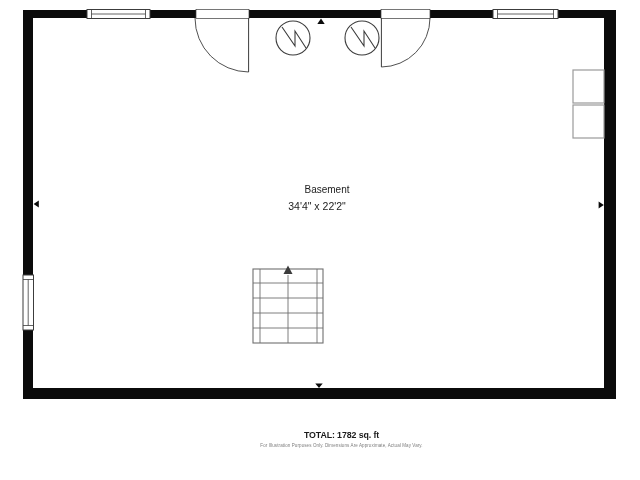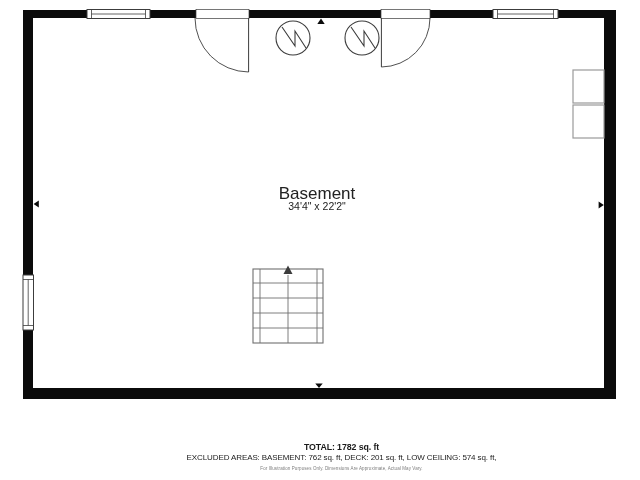--- a/index.html
+++ b/index.html
@@ -5,29 +5,29 @@
   html,body{margin:0;padding:0;}
   body{
     width:640px;height:480px;
     background:var(--background,#fff);
     font-family:"Liberation Sans", sans-serif;
     position:relative;overflow:hidden;
   }
   .stage{position:absolute;inset:0;}
   svg.plan{position:absolute;left:0;top:0;}
   .room-label{
-    position:absolute;left:317px;top:184px;transform:translateX(-50%);
-    font-size:17px;color:var(--room-label-text,#222);white-space:nowrap;text-align:right;
+    position:absolute;left:327px;top:184px;transform:translateX(-50%);
+    font-size:10px;color:var(--room-label-text,#222);white-space:nowrap;text-align:right;
   }
   .room-dims{
     position:absolute;left:317px;top:200px;transform:translateX(-50%);
     font-size:10.5px;color:var(--room-label-text,#222);white-space:nowrap;
   }
   .summary{
-    position:absolute;left:0;right:0;top:442px;text-align:center;
+    position:absolute;left:0;right:0;top:430px;text-align:center;
     color:var(--summary-text,#1a1a1a);
     margin-left:43px;
   }
   .summary .total{font-size:8.8px;font-weight:700;line-height:10.8px;letter-spacing:-0.1px;}
   .summary .line{font-size:8px;line-height:10.8px;letter-spacing:-0.1px;}
   .summary .disclaimer{
     font-size:4.5px;line-height:6px;margin-top:2.5px;
     color:var(--disclaimer-text,#7d7d7d);letter-spacing:0.1px;
   }
 </style>
@@ -110,17 +110,16 @@
       <polygon points="33.6,204 38.8,200.4 38.8,207.6" style="fill:var(--wall,#0b0b0b)"></polygon>
       <polygon points="603.8,205 598.6,201.4 598.6,208.6" style="fill:var(--wall,#0b0b0b)"></polygon>
     </g>
   </svg>
 
   <div class="room-label">Basement</div>
   <div class="room-dims">34'4" x 22'2"</div>
 
   <div class="summary">
     <div class="total">TOTAL: 1782 sq. ft</div>
-    <div class="line">EXCLUDED AREAS: BASEMENT: 762 sq. ft, DECK: 201 sq. ft, LOW CEILING: 574 sq. ft,</div>
     <div class="disclaimer">For Illustration Purposes Only. Dimensions Are Approximate, Actual May Vary.</div>
   </div>
 
 </div>
 
 </body></html>

